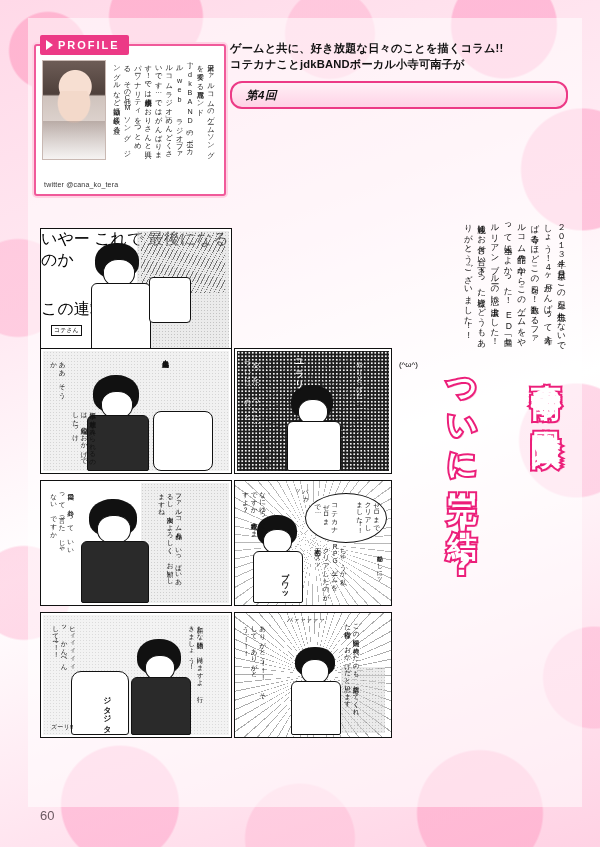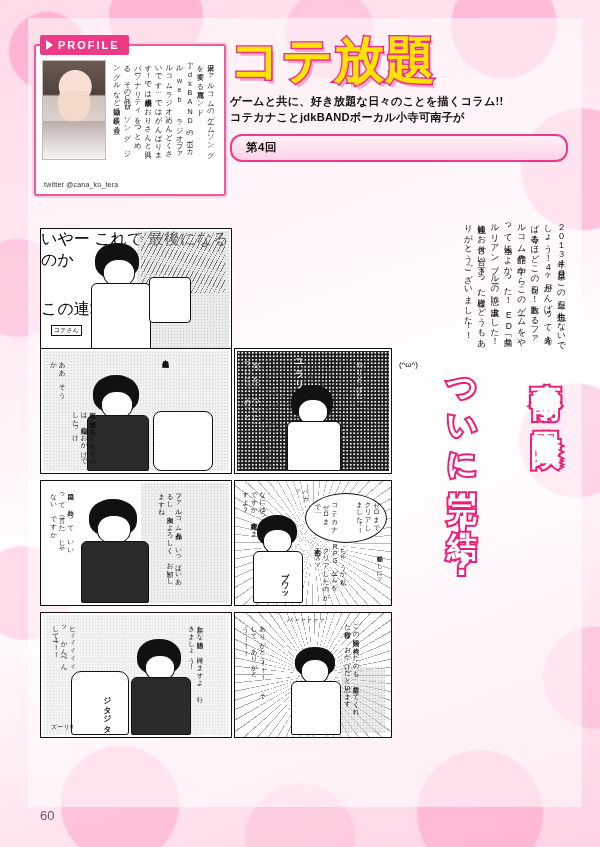--- a/index.html
+++ b/index.html
@@ -168,21 +168,21 @@
     border: 2px solid #ec3a86;
     display: flex;
     align-items: center;
     padding: 0 14px;
     font-size: 11.5px;
     font-weight: bold;
     color: #111;
     letter-spacing: 0.5px;
     white-space: nowrap;
   }
-  .episode-bar .ep-no { color: #111; }
+  .episode-bar .ep-no { color: #111; font-style: italic; }
   .episode-bar .ep-gap { display: inline-block; width: 22px; }
 
   
   .content {
     position: absolute;
     left: 34px;
     top: 210px;
     width: 534px;
     height: 580px;
     z-index: 4;
@@ -338,21 +338,20 @@
         <span>PROFILE</span>
       </div>
       <div class="profile-body">
         <div class="profile-photo"></div>
         <div class="profile-text">日本ファルコムのゲームソングを奏でる専属バンド「jdkBAND」のボーカル。web ラジオ「ファルコムラジオ」めんどくさいです…ではがんばります！」では声優水橋かおりさんと共にパーソナリティをつとめる。その他CMソング、ジングルなど活動は多岐に渡る。</div>
       </div>
       <div class="profile-twitter">twitter @cana_ko_tera</div>
     </div>
 
     <div class="title-area">
-      <div class="kote-title">コテ放題</div>
       <div class="lead">
         <div>ゲームと共に、好き放題な日々のことを描くコラム!!</div>
         <div>コテカナことjdkBANDボーカル小寺可南子が</div>
       </div>
       <div class="episode-bar">
         <span class="ep-no">第4回</span>
         <span class="ep-gap"></span>
       </div>
     </div>
   </div>

